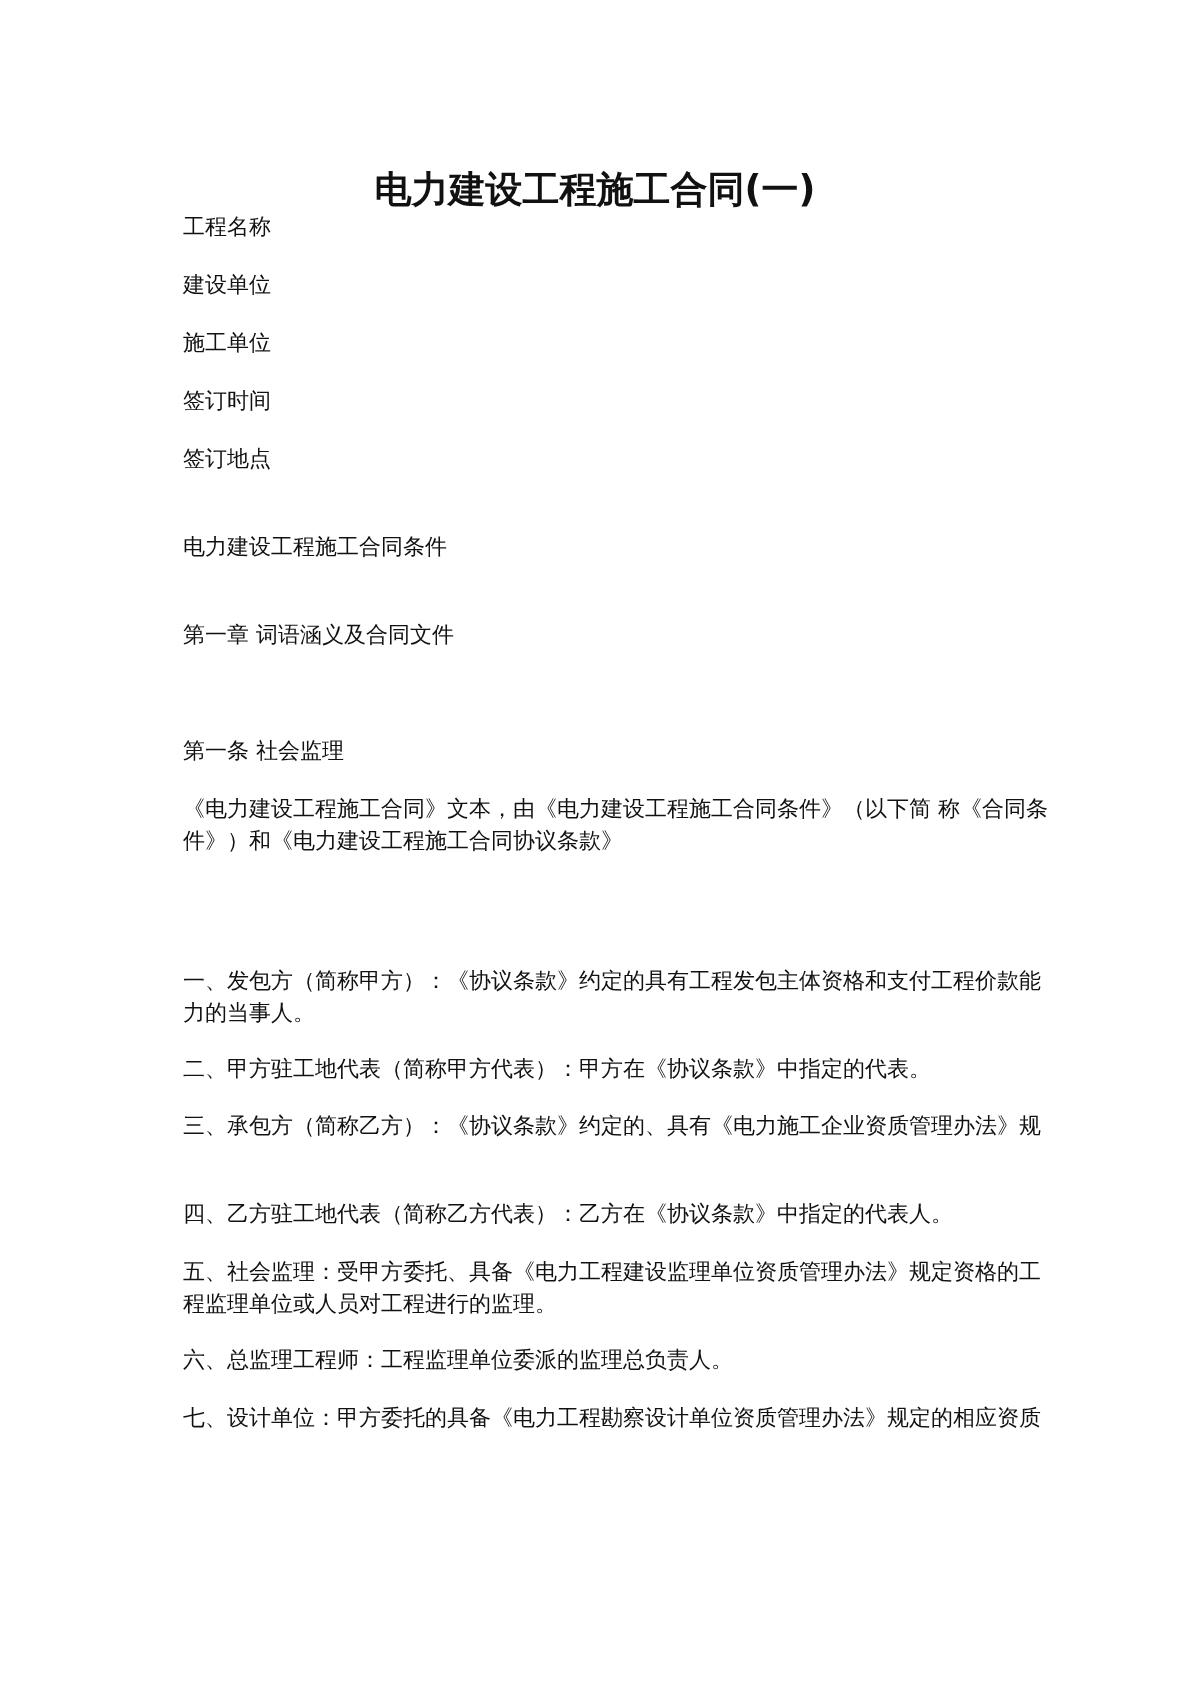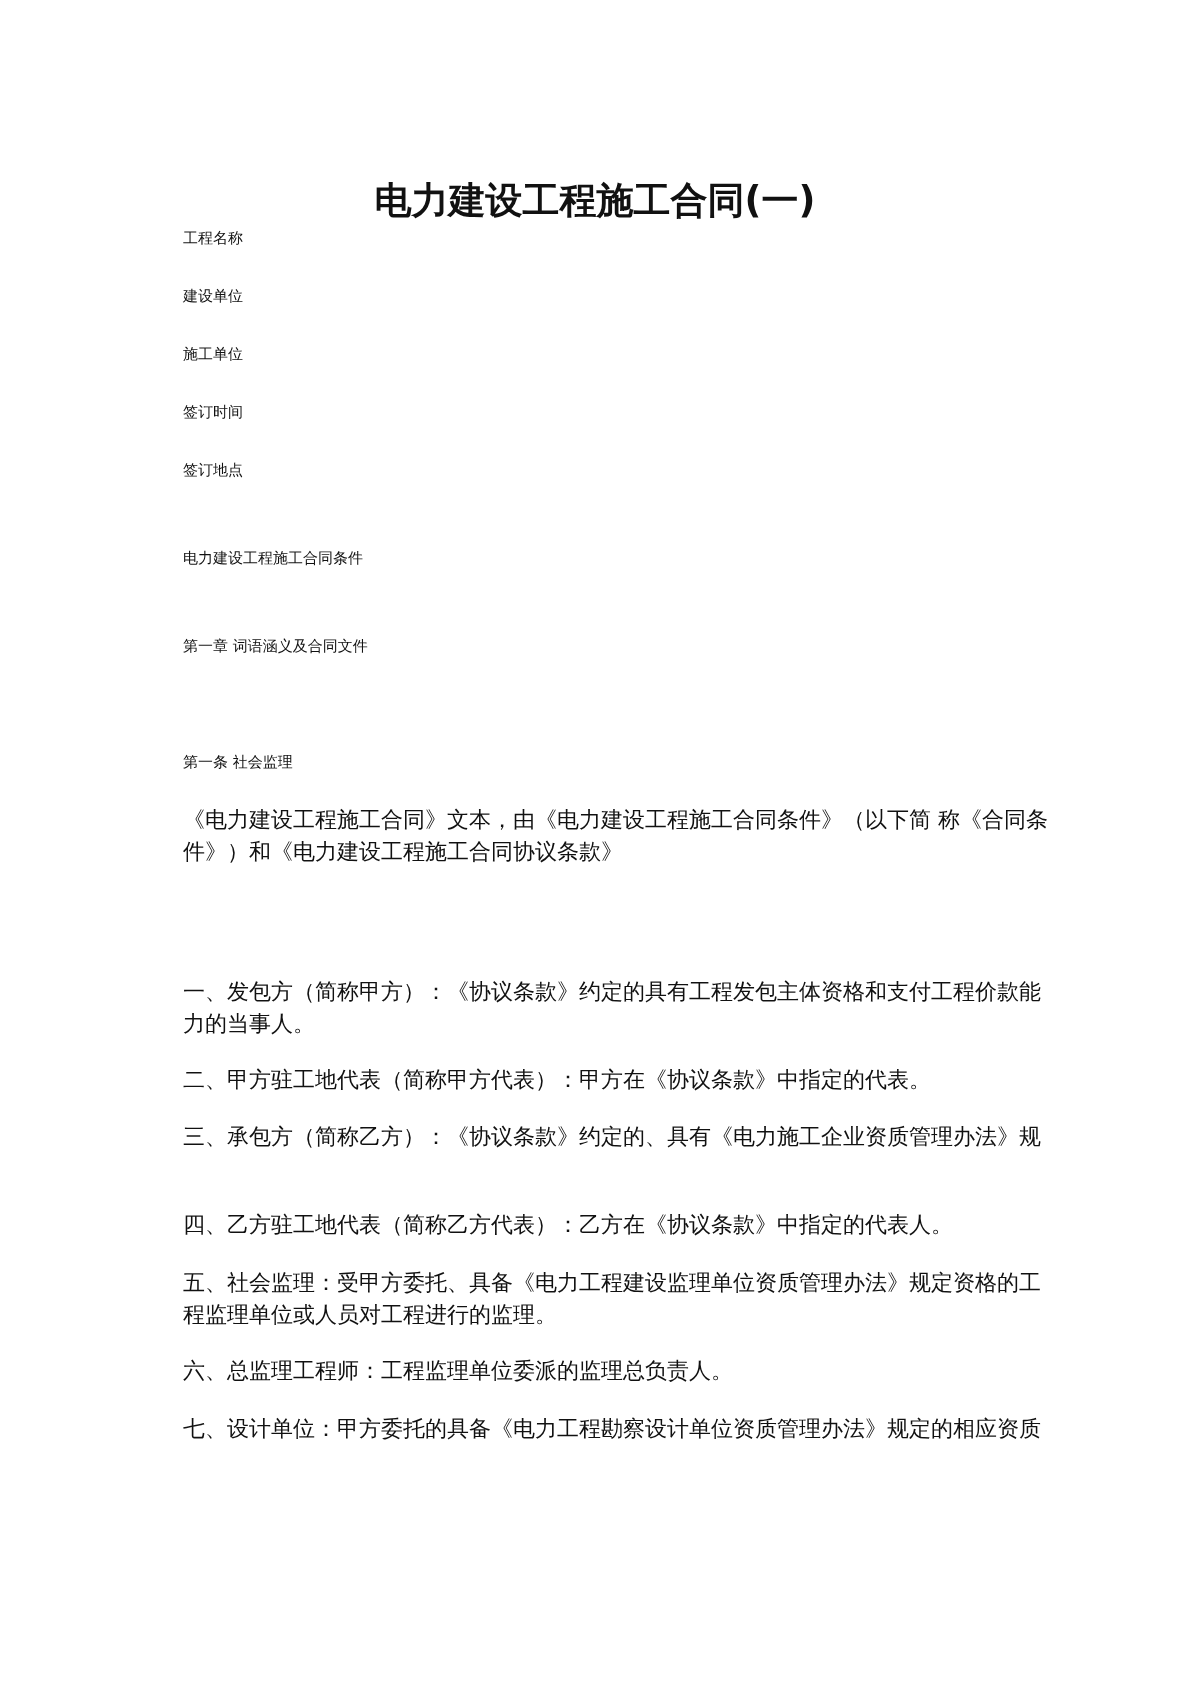--- a/index.html
+++ b/index.html
@@ -1,22 +1,22 @@
 <!DOCTYPE html>
 <html><head>
   <meta charset="utf-8">
   <style>
     html, body { margin: 0; padding: 0; background: #ffffff; }
     body { width: 1190px; height: 1683px; position: relative; overflow: hidden;
            font-family: "DejaVu Serif", "Liberation Serif", serif; color: #111; }
-    .page { position: absolute; left: 0; top: 15px; width: 1190px; height: 1178px; }
+    .page { position: absolute; left: 0; top: 4px; width: 1190px; height: 1178px; }
     .title { position: absolute; left: 0; width: 1190px; top: 160px; text-align: center;
              font-family: "DejaVu Sans", "Liberation Sans", sans-serif; font-weight: bold;
              font-size: 37px; letter-spacing: 0px; line-height: 52px; }
-    .line { position: absolute; left: 183px; width: 835px; font-size: 15px; line-height: 32px;
+    .line { position: absolute; left: 183px; width: 835px; font-size: 22px; line-height: 32px;
             white-space: nowrap; }
     .para { position: absolute; left: 183px; width: 835px; font-size: 22px; line-height: 32px; }
     .para span { display: block; white-space: nowrap; }
     .cursor { color: #888; }
   </style>
 </head>
 <body>
 
 <div class="page">
   <div class="title">电力建设工程施工合同(一)</div>

